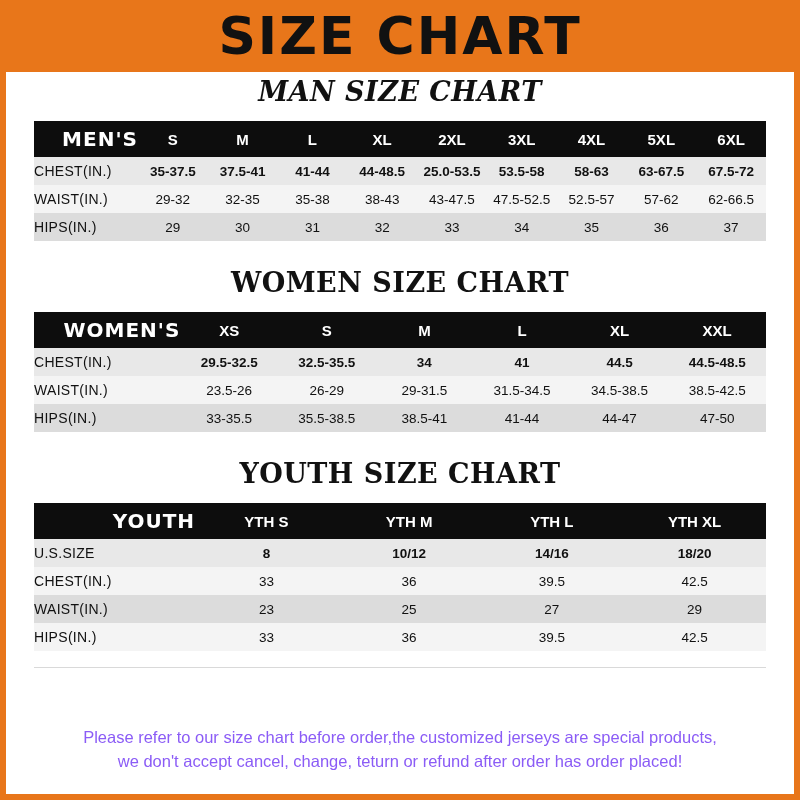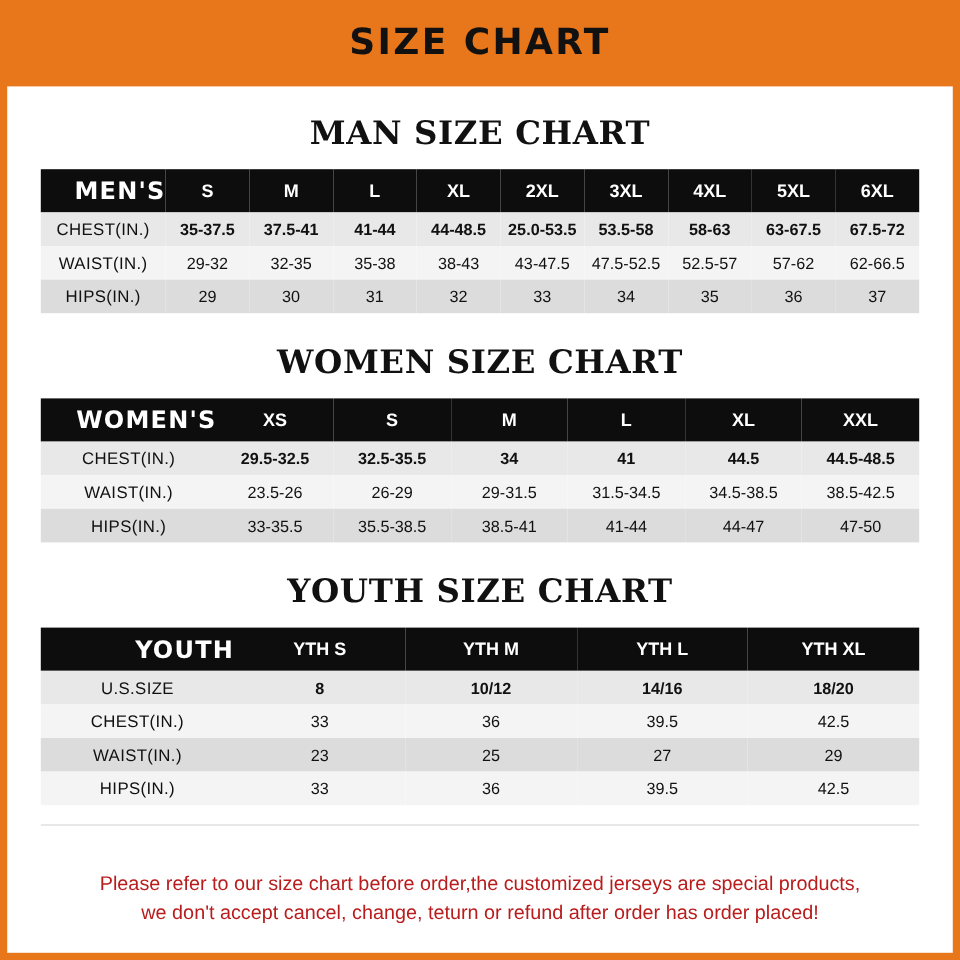--- a/index.html
+++ b/index.html
@@ -28,38 +28,38 @@
     height: 72px;
     background: #e8761a;
     display: flex;
     align-items: center;
     justify-content: center;
     margin: 0 -6px;
   }
   .header-banner .title {
     font-family: "DejaVu Sans", sans-serif;
     font-weight: bold;
-    font-size: 30px;
+    font-size: 52px;
     letter-spacing: 2px;
     color: #111111;
     line-height: 1;
     text-align: center;
   }
   .section {
     padding: 0 28px;
   }
   .section-title {
     text-align: center;
     font-family: "DejaVu Serif", serif;
     font-weight: bold;
     font-size: 27px;
     color: #111111;
     letter-spacing: 0.5px;
   }
-  .men-title { margin: 24px 0 14px; }
+  .men-title { margin: 4px 0 14px; font-style: italic; }
   .women-title { margin: 26px 0 14px; }
   .youth-title { margin: 26px 0 14px; }
 
   table.size-table {
     width: 100%;
     border-collapse: collapse;
     table-layout: fixed;
   }
   table.size-table th,
   table.size-table td {
@@ -79,42 +79,42 @@
     height: 36px;
   }
   table.size-table thead th.row-label {
     text-align: right;
     padding-left: 14px;
     font-family: "DejaVu Sans", sans-serif;
     letter-spacing: 1px;
     font-size: 20px;
   }
   table.size-table tbody td.row-label {
-    text-align: center;
+    text-align: left;
     font-weight: normal;
     font-size: 14px;
     letter-spacing: 0.3px;
   }
   tr.band-a td { background: #e8e8e8; font-weight: bold; }
   tr.band-b td { background: #f4f4f4; }
   tr.band-c td { background: #dcdcdc; }
 
   
   .men-table col.c0 { width: 14.2%; }
   .women-table col.c0 { width: 20%; }
   .youth-table col.c0 { width: 22%; }
 
   .footer-note {
     position: absolute;
     left: 6px;
     right: 6px;
     bottom: 6px;
     padding: 10px 18px 14px 18px;
     text-align: center;
-    color: #b91c1c;
+    color: #8b5cf6;
     font-size: 16.5px;
     line-height: 1.45;
     font-family: "Liberation Sans", sans-serif;
     background: #ffffff;
   }
   .divider {
     margin: 16px 28px 0 28px;
     height: 1px;
     background: #d9d9d9;
   }

